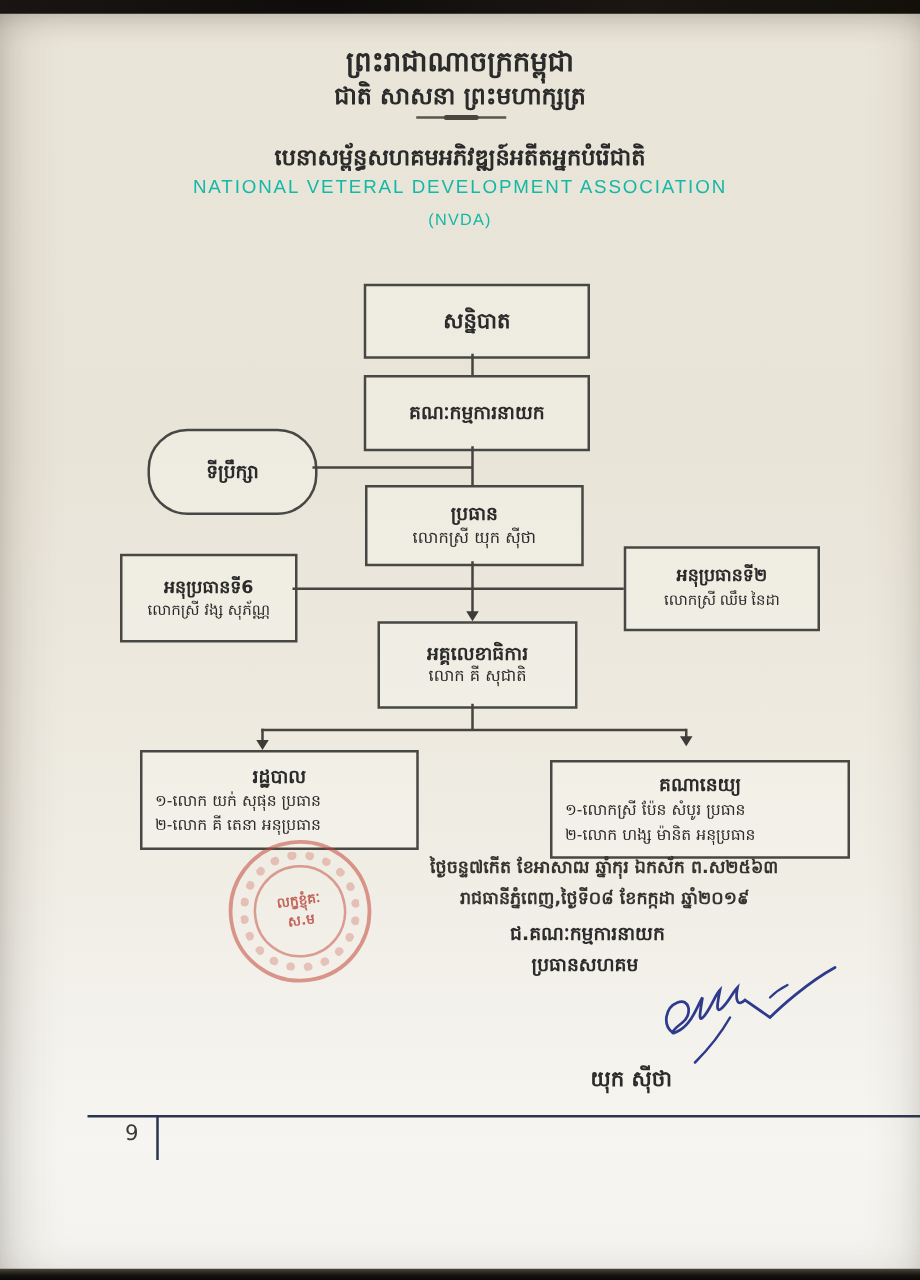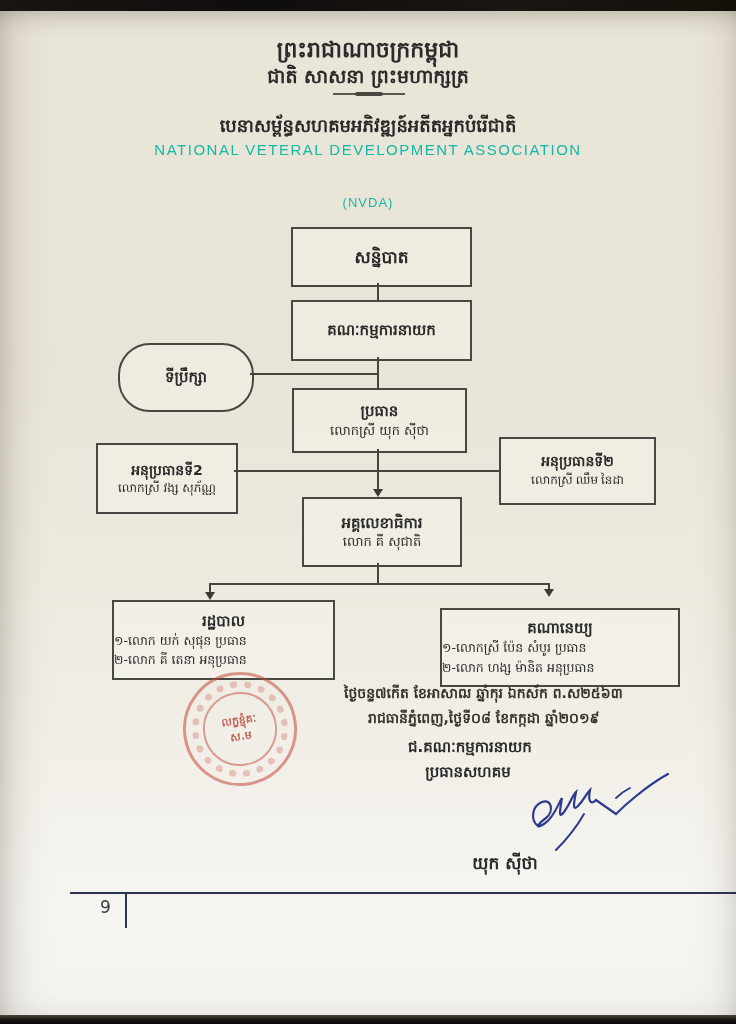--- a/index.html
+++ b/index.html
@@ -15,21 +15,21 @@
                  inset -24px 0 50px -34px rgba(60,50,35,.28),
                  inset 0 14px 30px -18px rgba(40,32,20,.35);}
   .t{position:absolute;white-space:nowrap;}
   .center{transform:translateX(-50%);}
   .bold{font-weight:bold;}
   .box{position:absolute;border:2px solid #474743;background:rgba(250,248,242,.35);
        display:flex;flex-direction:column;justify-content:center;align-items:center;
        overflow:hidden;text-align:center;}
   .box .bt{font-weight:bold;font-size:15px;line-height:1.35;}
   .box .bn{font-size:13px;line-height:1.4;}
-  .box .bm{font-size:12.5px;line-height:1.55;align-self:flex-start;white-space:nowrap;}
+  .box .bm{font-size:12.5px;line-height:1.55;align-self:flex-start;padding-left:10px;white-space:nowrap;}
   .ln{position:absolute;background:#45443f;}
   .arrow-down{position:absolute;width:0;height:0;
       border-left:5px solid transparent;border-right:5px solid transparent;
       border-top:8px solid #3c3b37;}
   .divider{position:absolute;height:2px;background:#5a564e;}
   .divider-mid{position:absolute;height:4px;background:#4a463f;border-radius:2px;}
   .stamp{position:absolute;border-radius:50%;border:3px solid rgba(196,72,58,.55);
       display:flex;align-items:center;justify-content:center;
       transform:rotate(-8deg);}
   .stamp .inner{border-radius:50%;border:2px solid rgba(196,72,58,.5);
@@ -51,41 +51,41 @@
   <div class="photo-edge-top"></div>
   <div class="photo-edge-bottom"></div>
 
   <div class="t center bold" style="left:368px;top:64px;font-size:19px;">ជាតិ សាសនា ព្រះមហាក្សត្រ</div>
   <div class="t center bold" style="left:368px;top:36px;font-size:22px;">ព្រះរាជាណាចក្រកម្ពុជា</div>
   <div class="divider" style="left:333px;top:93px;width:72px;"></div>
   <div class="divider-mid" style="left:355px;top:92px;width:28px;"></div>
 
   <div class="t center bold" style="left:368px;top:114px;font-size:18px;">បេនាសម្ព័ន្ធសហគមអភិវឌ្ឍន៍អតីតអ្នកបំរើជាតិ</div>
   <div class="t center en-title" style="left:368px;top:141px;font-size:15px;">NATIONAL VETERAL DEVELOPMENT ASSOCIATION</div>
-  <div class="t center en-title" style="left:368px;top:168px;font-size:13px;letter-spacing:1px;margin-top:27px;">(NVDA)</div>
+  <div class="t center en-title" style="left:368px;top:168px;font-size:13px;letter-spacing:1px;">(NVDA)</div>
 
   <div class="box" style="left:291px;top:300px;width:177px;height:57px;">
     <div class="bt">គណៈកម្មការនាយក</div>
   </div>
 
   <div class="box" style="left:291px;top:227px;width:177px;height:56px;">
     <div class="bt" style="font-size:17px;">សន្និបាត</div>
   </div>
 
   <div class="box" style="left:118px;top:343px;width:132px;height:65px;border-radius:32px;">
     <div class="bt">ទីប្រឹក្សា</div>
   </div>
 
   <div class="box" style="left:292px;top:388px;width:171px;height:61px;">
     <div class="bt">ប្រធាន</div>
     <div class="bn">លោកស្រី យុក ស៊ីថា</div>
   </div>
 
   <div class="box" style="left:96px;top:443px;width:138px;height:67px;">
-    <div class="bt" style="font-size:14px;">អនុប្រធានទី2</div>
+    <div class="bt" style="font-size:14px;">អនុប្រធានទី6</div>
     <div class="bn" style="font-size:12px;">លោកស្រី វង្ស សុភ័ណ្ណ</div>
   </div>
 
   <div class="box" style="left:499px;top:437px;width:153px;height:64px;font-family:Liberation Serif, serif;">
     <div class="bt" style="font-size:14px;">អនុប្រធានទី២</div>
     <div class="bn" style="font-size:12px;">លោកស្រី ឈឹម នៃដា</div>
   </div>
 
   <div class="box" style="left:302px;top:497px;width:156px;height:66px;">
     <div class="bt">អគ្គលេខាធិការ</div>

